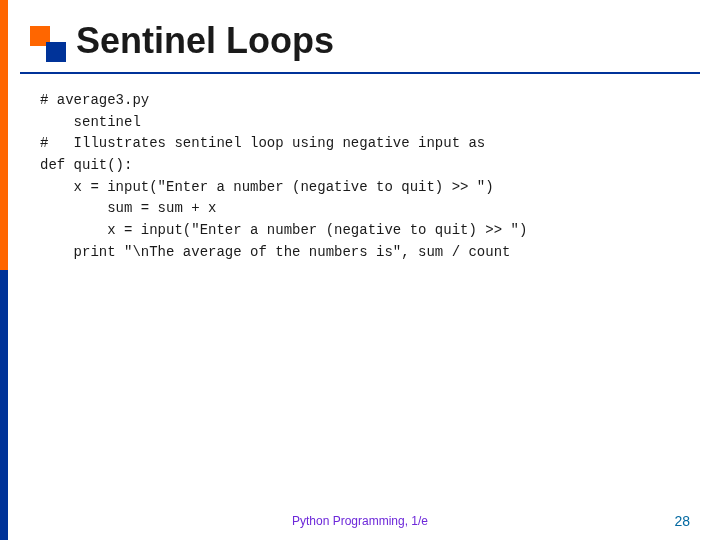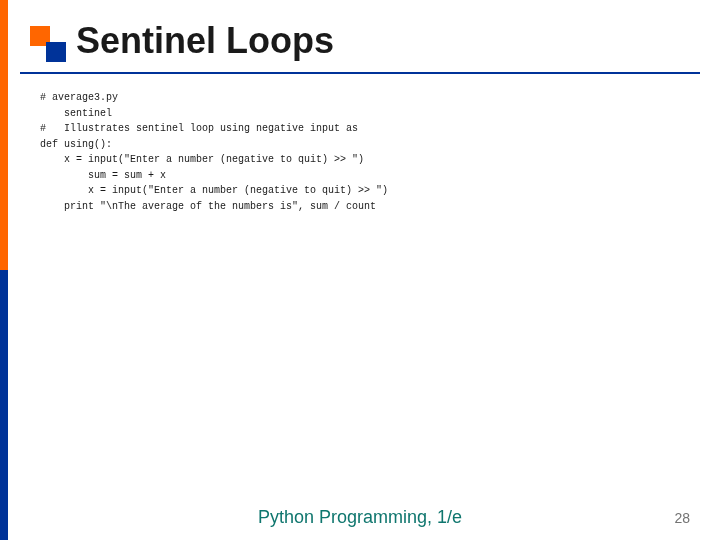--- a/index.html
+++ b/index.html
@@ -93,46 +93,46 @@
       height: 2px;
       background: #003399;
     }
 
     .code-area {
       position: absolute;
       top: 90px;
       left: 40px;
       right: 20px;
       font-family: 'Courier New', Courier, monospace;
-      font-size: 10px;
+      font-size: 14px;
       color: #1a1a1a;
       line-height: 1.55;
     }
 
     .footer {
       position: absolute;
       bottom: 12px;
       left: 0;
       right: 0;
       display: flex;
       justify-content: center;
       align-items: center;
     }
 
     .footer-text {
-      font-size: 18px;
-      color: #0f766e;
+      font-size: 12px;
+      color: #6d28d9;
       font-family: Arial, sans-serif;
     }
 
     .footer-page {
       position: absolute;
       right: 30px;
       font-size: 14px;
-      color: #737373;
+      color: #0369a1;
       font-family: Arial, sans-serif;
     }
 
     .code-line {
       white-space: pre;
     }
   </style>
 </head>
 <body>
 
@@ -151,21 +151,21 @@
     <span class="title-text">Sentinel Loops</span>
   </div>
 
   <div class="divider"></div>
 
   <div class="code-area">
     <div class="code-line"># average3.py</div>
     <div class="code-line">    sentinel</div>
     <div class="code-line">#   Illustrates sentinel loop using negative input as</div>
     <div class="code-line"></div>
-    <div class="code-line">def using():</div>
+    <div class="code-line">def quit():</div>
     <div class="code-line">    x = input("Enter a number (negative to quit) &gt;&gt; ")</div>
     <div class="code-line">        sum = sum + x</div>
     <div class="code-line">        x = input("Enter a number (negative to quit) &gt;&gt; ")</div>
     <div class="code-line">    print "\nThe average of the numbers is", sum / count</div>
   </div>
 
   <div class="footer">
     <span class="footer-text">Python Programming, 1/e</span>
     <span class="footer-page">28</span>
   </div>

